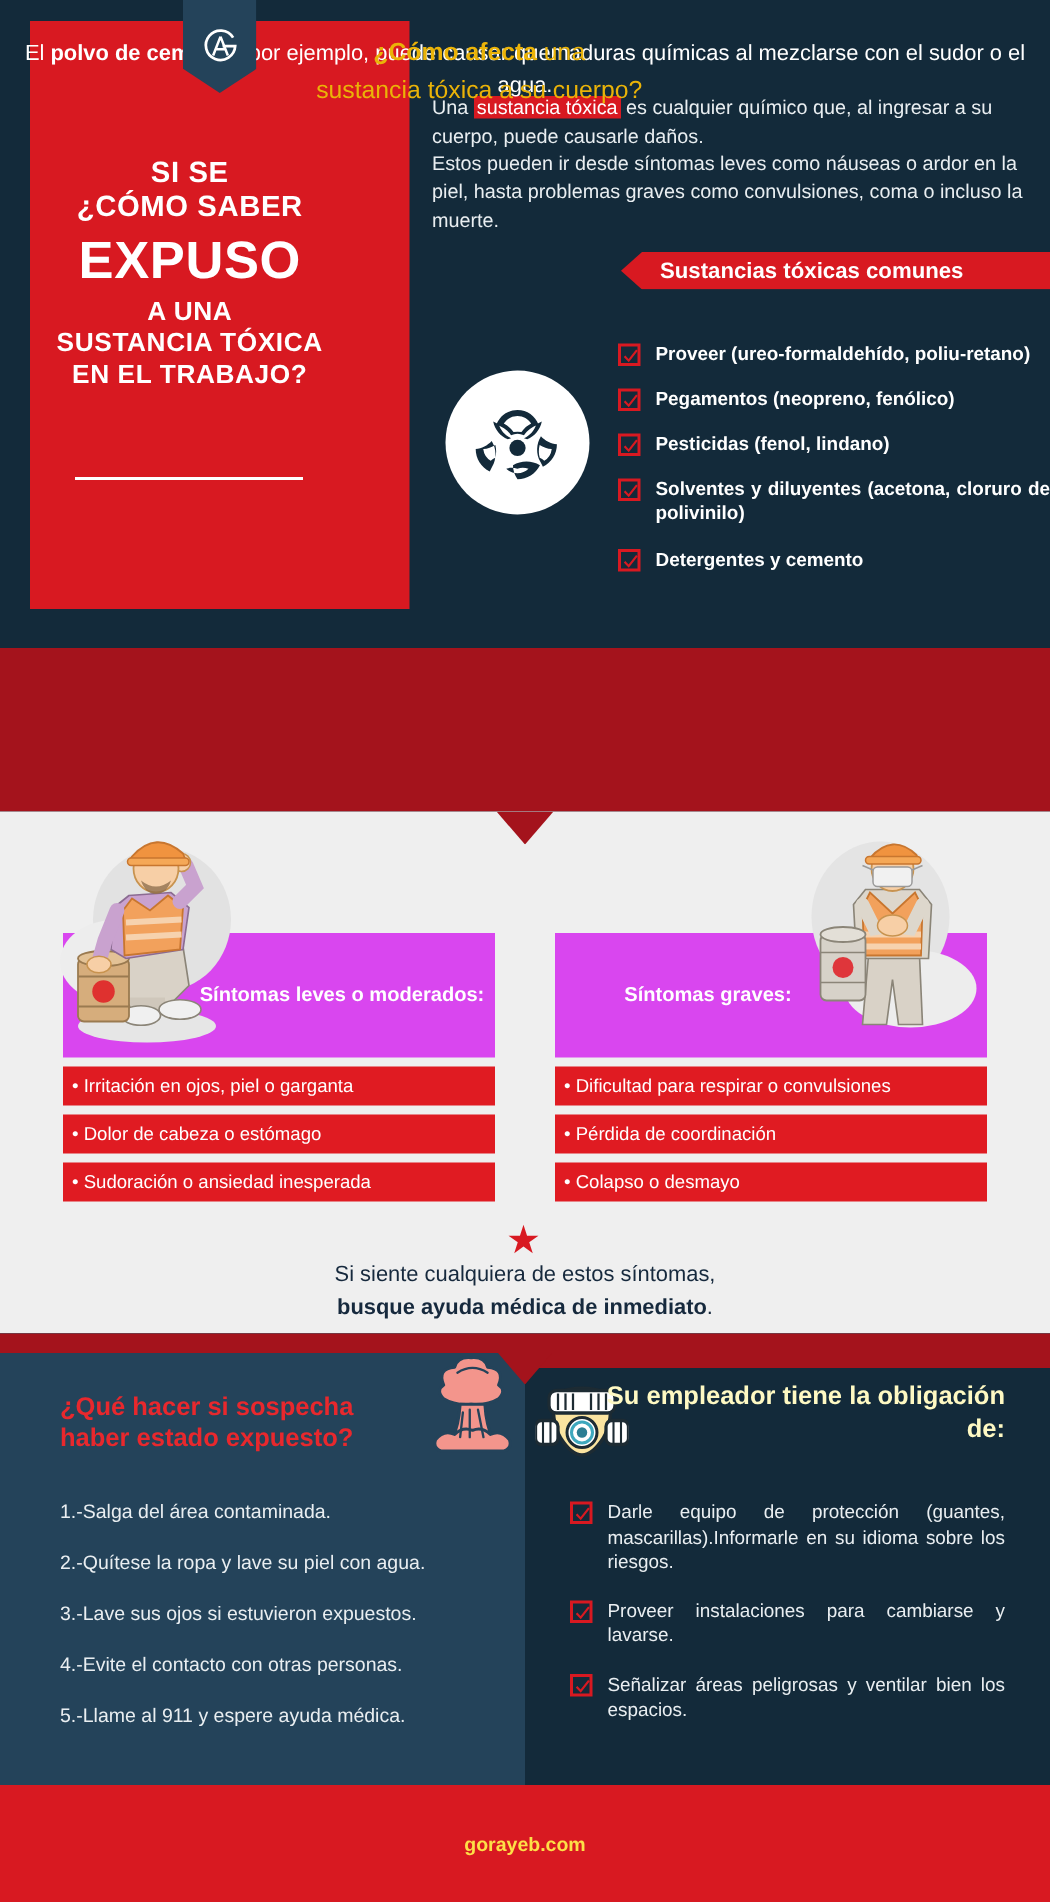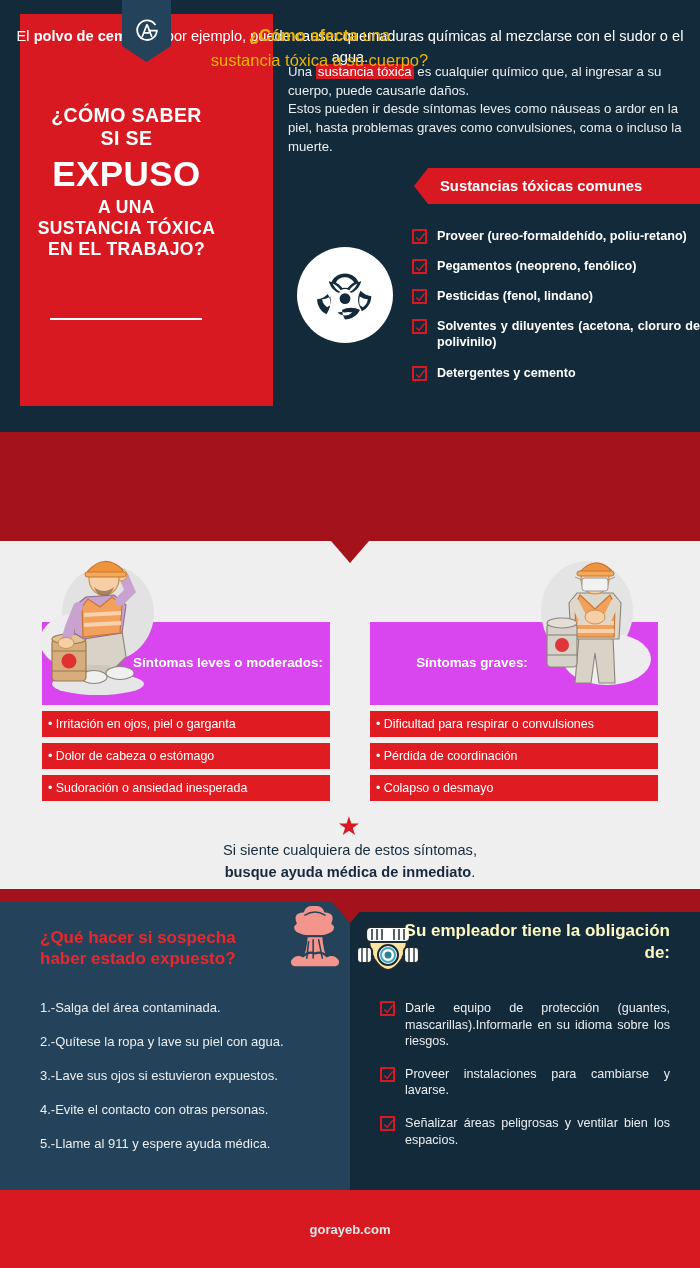--- a/index.html
+++ b/index.html
@@ -84,21 +84,21 @@
     border-radius: 50%;
     background: #ffffff;
     display: flex;
     align-items: center;
     justify-content: center;
   }
 
   .banner-common {
     position: absolute;
     left: 414px; top: 168px;
-    width: 286px; height: 36px;
+    width: 286px; height: 25px;
     background: #d81921;
     color: #ffffff;
     font-size: 14.8px;
     font-weight: bold;
     display: flex;
     align-items: center;
     padding-left: 26px;
     clip-path: polygon(0 50%, 14px 0, 100% 0, 100% 100%, 14px 100%);
   }
 
@@ -332,21 +332,21 @@
   .footer {
     position: absolute;
     left: 0; top: 1190px;
     width: 700px; height: 78px;
     background: #d81921;
     display: flex;
     align-items: center;
     justify-content: center;
   }
   .footer span {
-    color: #e5e5e5;
+    color: #fde047;
     font-size: 13px;
     font-weight: bold;
   }
 </style>
 </head>
 <body>
 
 <div class="page">
 
   <div class="hero">
@@ -354,22 +354,22 @@
     <div class="hero-card"></div>
 
     <div class="logo-ribbon">
       <svg class="logo-mark" viewBox="0 0 40 40">
         <path d="M32 13 A14 14 0 1 0 34 21 L22 21" fill="none" stroke="#fff" stroke-width="2.6"></path>
         <path d="M20 12 L13 30 M20 12 L27 30 M15.5 24 L24.5 24" fill="none" stroke="#fff" stroke-width="2.4"></path>
       </svg>
     </div>
 
     <div class="hero-title">
+      <div class="ht-1">SI SE</div>
       <div class="ht-1">¿CÓMO SABER</div>
-      <div class="ht-1">SI SE</div>
       <div class="ht-2">EXPUSO</div>
       <div class="ht-3">A UNA</div>
       <div class="ht-3">SUSTANCIA TÓXICA</div>
       <div class="ht-3">EN EL TRABAJO?</div>
     </div>
     <div class="hero-rule"></div>
 
     <div class="intro">
       <p><span>Una </span><span class="hl">sustancia tóxica</span><span> es cualquier químico que, al ingresar a su cuerpo, puede causarle daños.</span></p>
       <p>Estos pueden ir desde síntomas leves como náuseas o ardor en la piel, hasta problemas graves como convulsiones, coma o incluso la muerte.</p>

